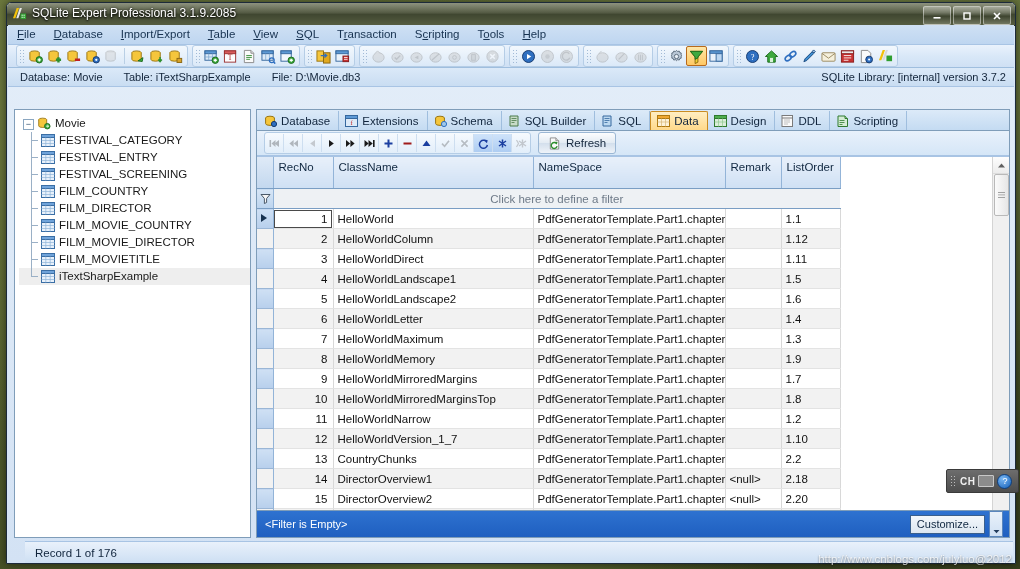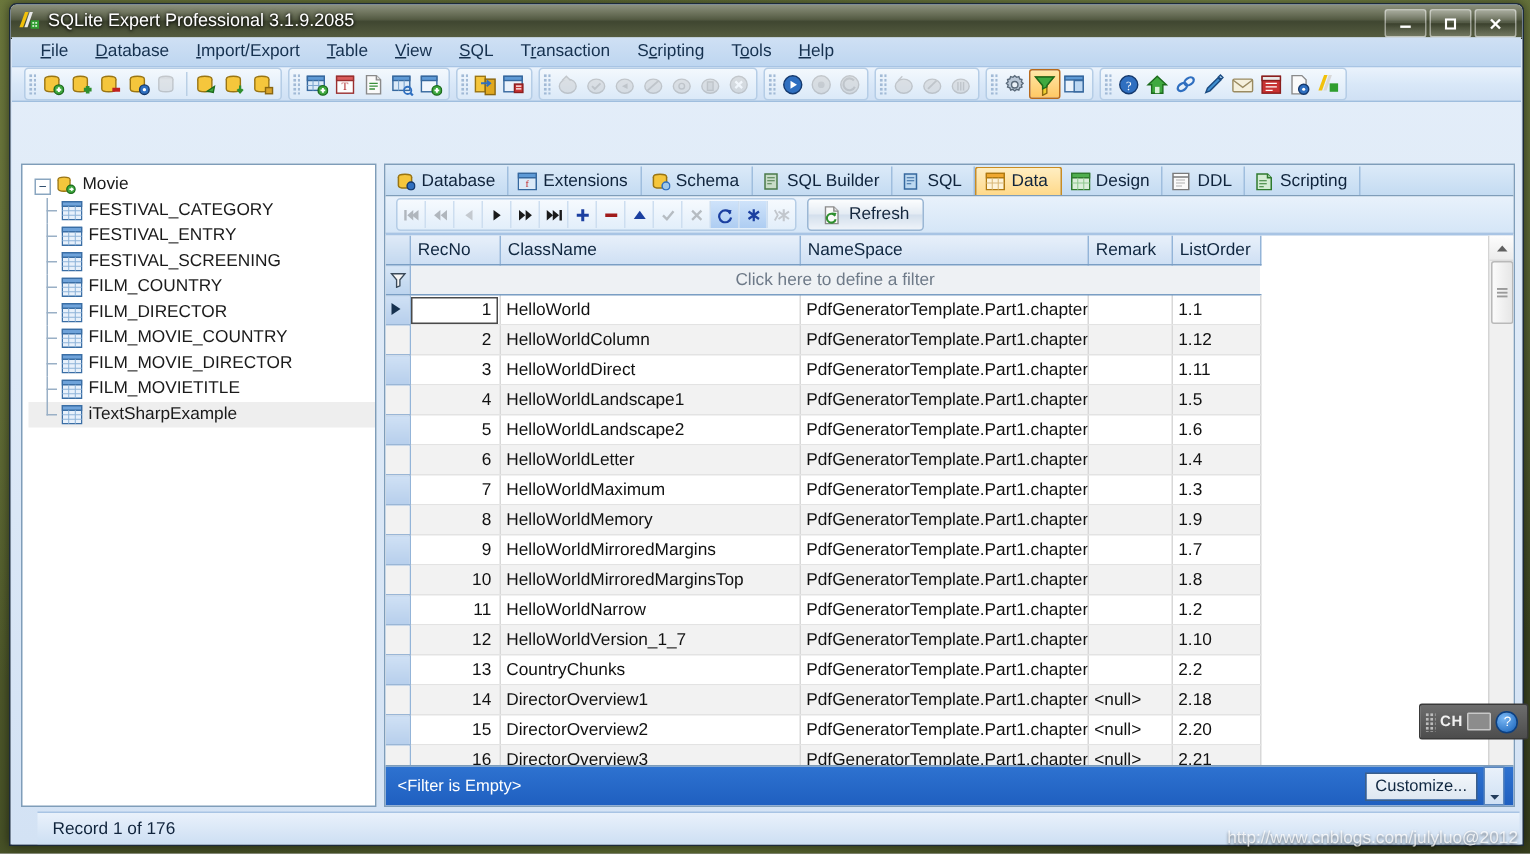--- a/index.html
+++ b/index.html
@@ -61,21 +61,21 @@
     text-shadow:0 1px 1px rgba(0,0,0,.8);
   }
   .winbtn.close{ }
   
   #client{
     position:absolute;left:1px;right:1px;top:22px;bottom:0;
     background:linear-gradient(to bottom,#e4eef9,#d3e2f4);
   }
   
   #menubar{
-    height:19px;display:flex;align-items:center;padding-left:10px;
+    height:19px;display:flex;align-items:center;
     background:linear-gradient(to bottom,#cfe0f4,#bed6f0);
     border-bottom:1px solid #a8c4e4;
   }
   .menu-item{
     padding:0 9px;height:17px;line-height:17px;
     color:#16314f;font-size:11.5px;cursor:default;white-space:nowrap;
   }
   .menu-item u{text-decoration:underline;}
   
   #toolbar{
@@ -199,21 +199,21 @@
     color:#15273d;font-size:11.5px;
   }
   
   #gridwrap{
     flex:1;position:relative;background:#fff;
     border-top:1px solid #a8c4e4;
     overflow:hidden;
   }
   table.grid{border-collapse:collapse;table-layout:fixed;width:545px;}
   table.grid th{
-    height:19px;padding:0 0 0 5px;
+    height:19px;padding:0 0 12px 5px;
     background:linear-gradient(to bottom,#e8f0fa,#cfe0f4);
     border-right:1px solid #93b4d8;
     border-bottom:1px solid #7a9ec4;
     color:#102740;font-size:11.5px;font-weight:normal;text-align:left;
     white-space:nowrap;
   }
   table.grid th.ind{
     width:16px;padding:0;
     background:linear-gradient(to bottom,#dfeaf7,#c3d8ef);
   }
@@ -671,20 +671,28 @@
         <div class="tbtn">
           <svg class="ico" viewBox="0 0 16 16">
             <path d="M1 12 L5 1 L7.5 1 L3.6 12 Z" fill="#f2c10a"></path>
             <path d="M4.5 12 L8.3 1 L10.6 1 L6.8 12 Z" fill="#d8d8d8"></path>
             <rect x="9" y="7" width="6" height="6" fill="#2f9e2f"></rect>
           </svg>
         </div>
       </div>
     </div>
 
+    <div id="pathbar">
+      <div class="left">
+        <span>Database: Movie</span>
+        <span>Table: iTextSharpExample</span>
+        <span>File: D:\Movie.db3</span>
+      </div>
+      <div>SQLite Library: [internal] version 3.7.2</div>
+    </div>
 
     <div id="bodysplit">
 
       <div id="treepanel">
         <div class="tree">
 
           <div class="tnode">
             <div class="expander">−</div>
             <div style="width:14px"></div>
             <svg class="ticon" viewBox="0 0 16 15">

